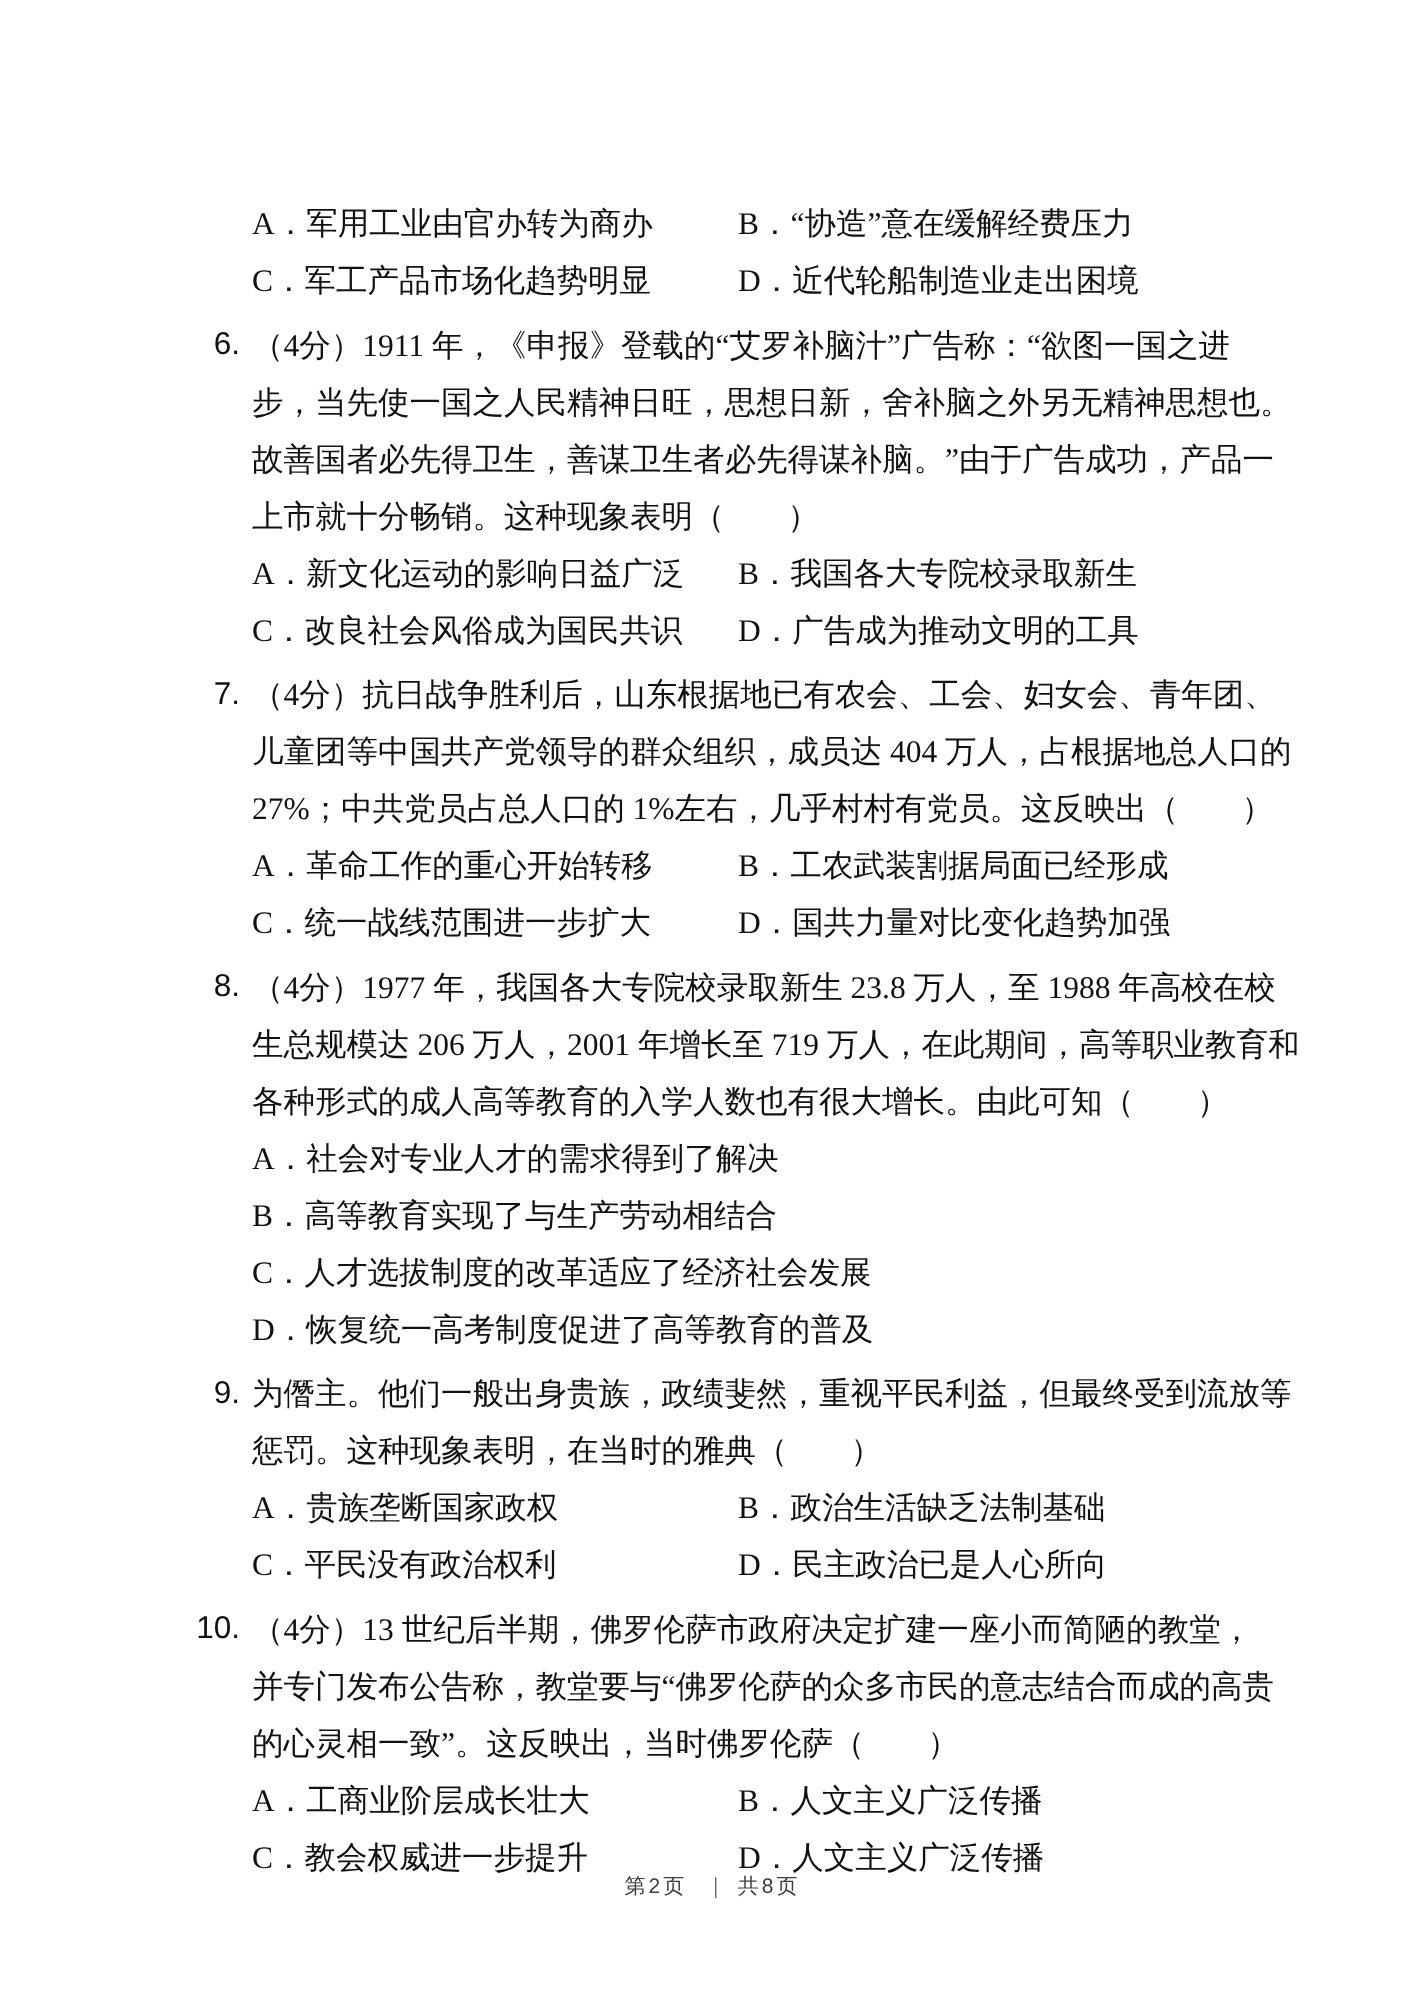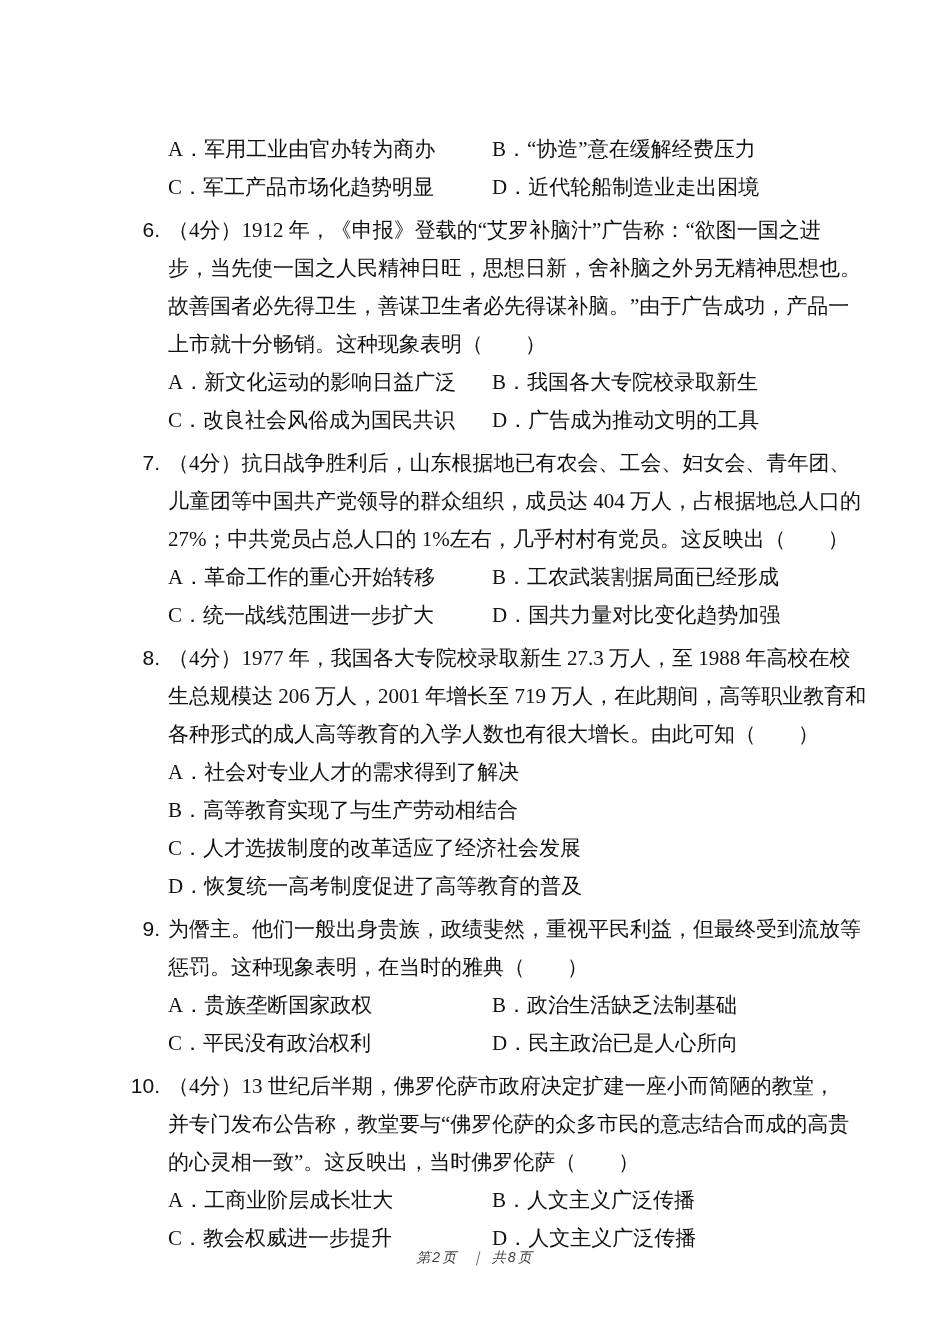--- a/index.html
+++ b/index.html
@@ -32,21 +32,20 @@
   .opt-row .col1{flex:0 0 324px;width:324px;}
   .footer{
     position:absolute;
     top:1247px;left:0;right:0;
     text-align:center;
     font-size:14px;
     line-height:20px;
     color:#3d3d3d;
     letter-spacing:2px;
     font-family:"Liberation Sans","DejaVu Sans",sans-serif;
-    font-style:italic;
   }
   .footer .sep{margin:0 6px 0 12px;color:#595959;}
 </style>
 </head>
 <body>
 
 <div class="page">
   <div class="content">
 
     <div class="question">
@@ -55,21 +54,21 @@
         <span>B．“协造”意在缓解经费压力</span>
       </div>
       <div class="opt-row">
         <span class="col1">C．军工产品市场化趋势明显</span>
         <span>D．近代轮船制造业走出困境</span>
       </div>
     </div>
 
     <div class="question">
       <span class="qnum">6.</span>
-      <div class="line full">（4分）1912 年，《申报》登载的“艾罗补脑汁”广告称：“欲图一国之进</div>
+      <div class="line full">（4分）1911 年，《申报》登载的“艾罗补脑汁”广告称：“欲图一国之进</div>
       <div class="line full">步，当先使一国之人民精神日旺，思想日新，舍补脑之外另无精神思想也。</div>
       <div class="line full">故善国者必先得卫生，善谋卫生者必先得谋补脑。”由于广告成功，产品一</div>
       <div class="line">上市就十分畅销。这种现象表明（　　）</div>
       <div class="opt-row">
         <span class="col1">A．新文化运动的影响日益广泛</span>
         <span>B．我国各大专院校录取新生</span>
       </div>
       <div class="opt-row">
         <span class="col1">C．改良社会风俗成为国民共识</span>
         <span>D．广告成为推动文明的工具</span>
@@ -86,21 +85,21 @@
         <span>B．工农武装割据局面已经形成</span>
       </div>
       <div class="opt-row">
         <span class="col1">C．统一战线范围进一步扩大</span>
         <span>D．国共力量对比变化趋势加强</span>
       </div>
     </div>
 
     <div class="question">
       <span class="qnum">8.</span>
-      <div class="line full">（4分）1977 年，我国各大专院校录取新生 27.3 万人，至 1988 年高校在校</div>
+      <div class="line full">（4分）1977 年，我国各大专院校录取新生 23.8 万人，至 1988 年高校在校</div>
       <div class="line full">生总规模达 206 万人，2001 年增长至 719 万人，在此期间，高等职业教育和</div>
       <div class="line">各种形式的成人高等教育的入学人数也有很大增长。由此可知（　　）</div>
       <div class="line">A．社会对专业人才的需求得到了解决</div>
       <div class="line">B．高等教育实现了与生产劳动相结合</div>
       <div class="line">C．人才选拔制度的改革适应了经济社会发展</div>
       <div class="line">D．恢复统一高考制度促进了高等教育的普及</div>
     </div>
 
     <div class="question">
       <span class="qnum">9.</span>

